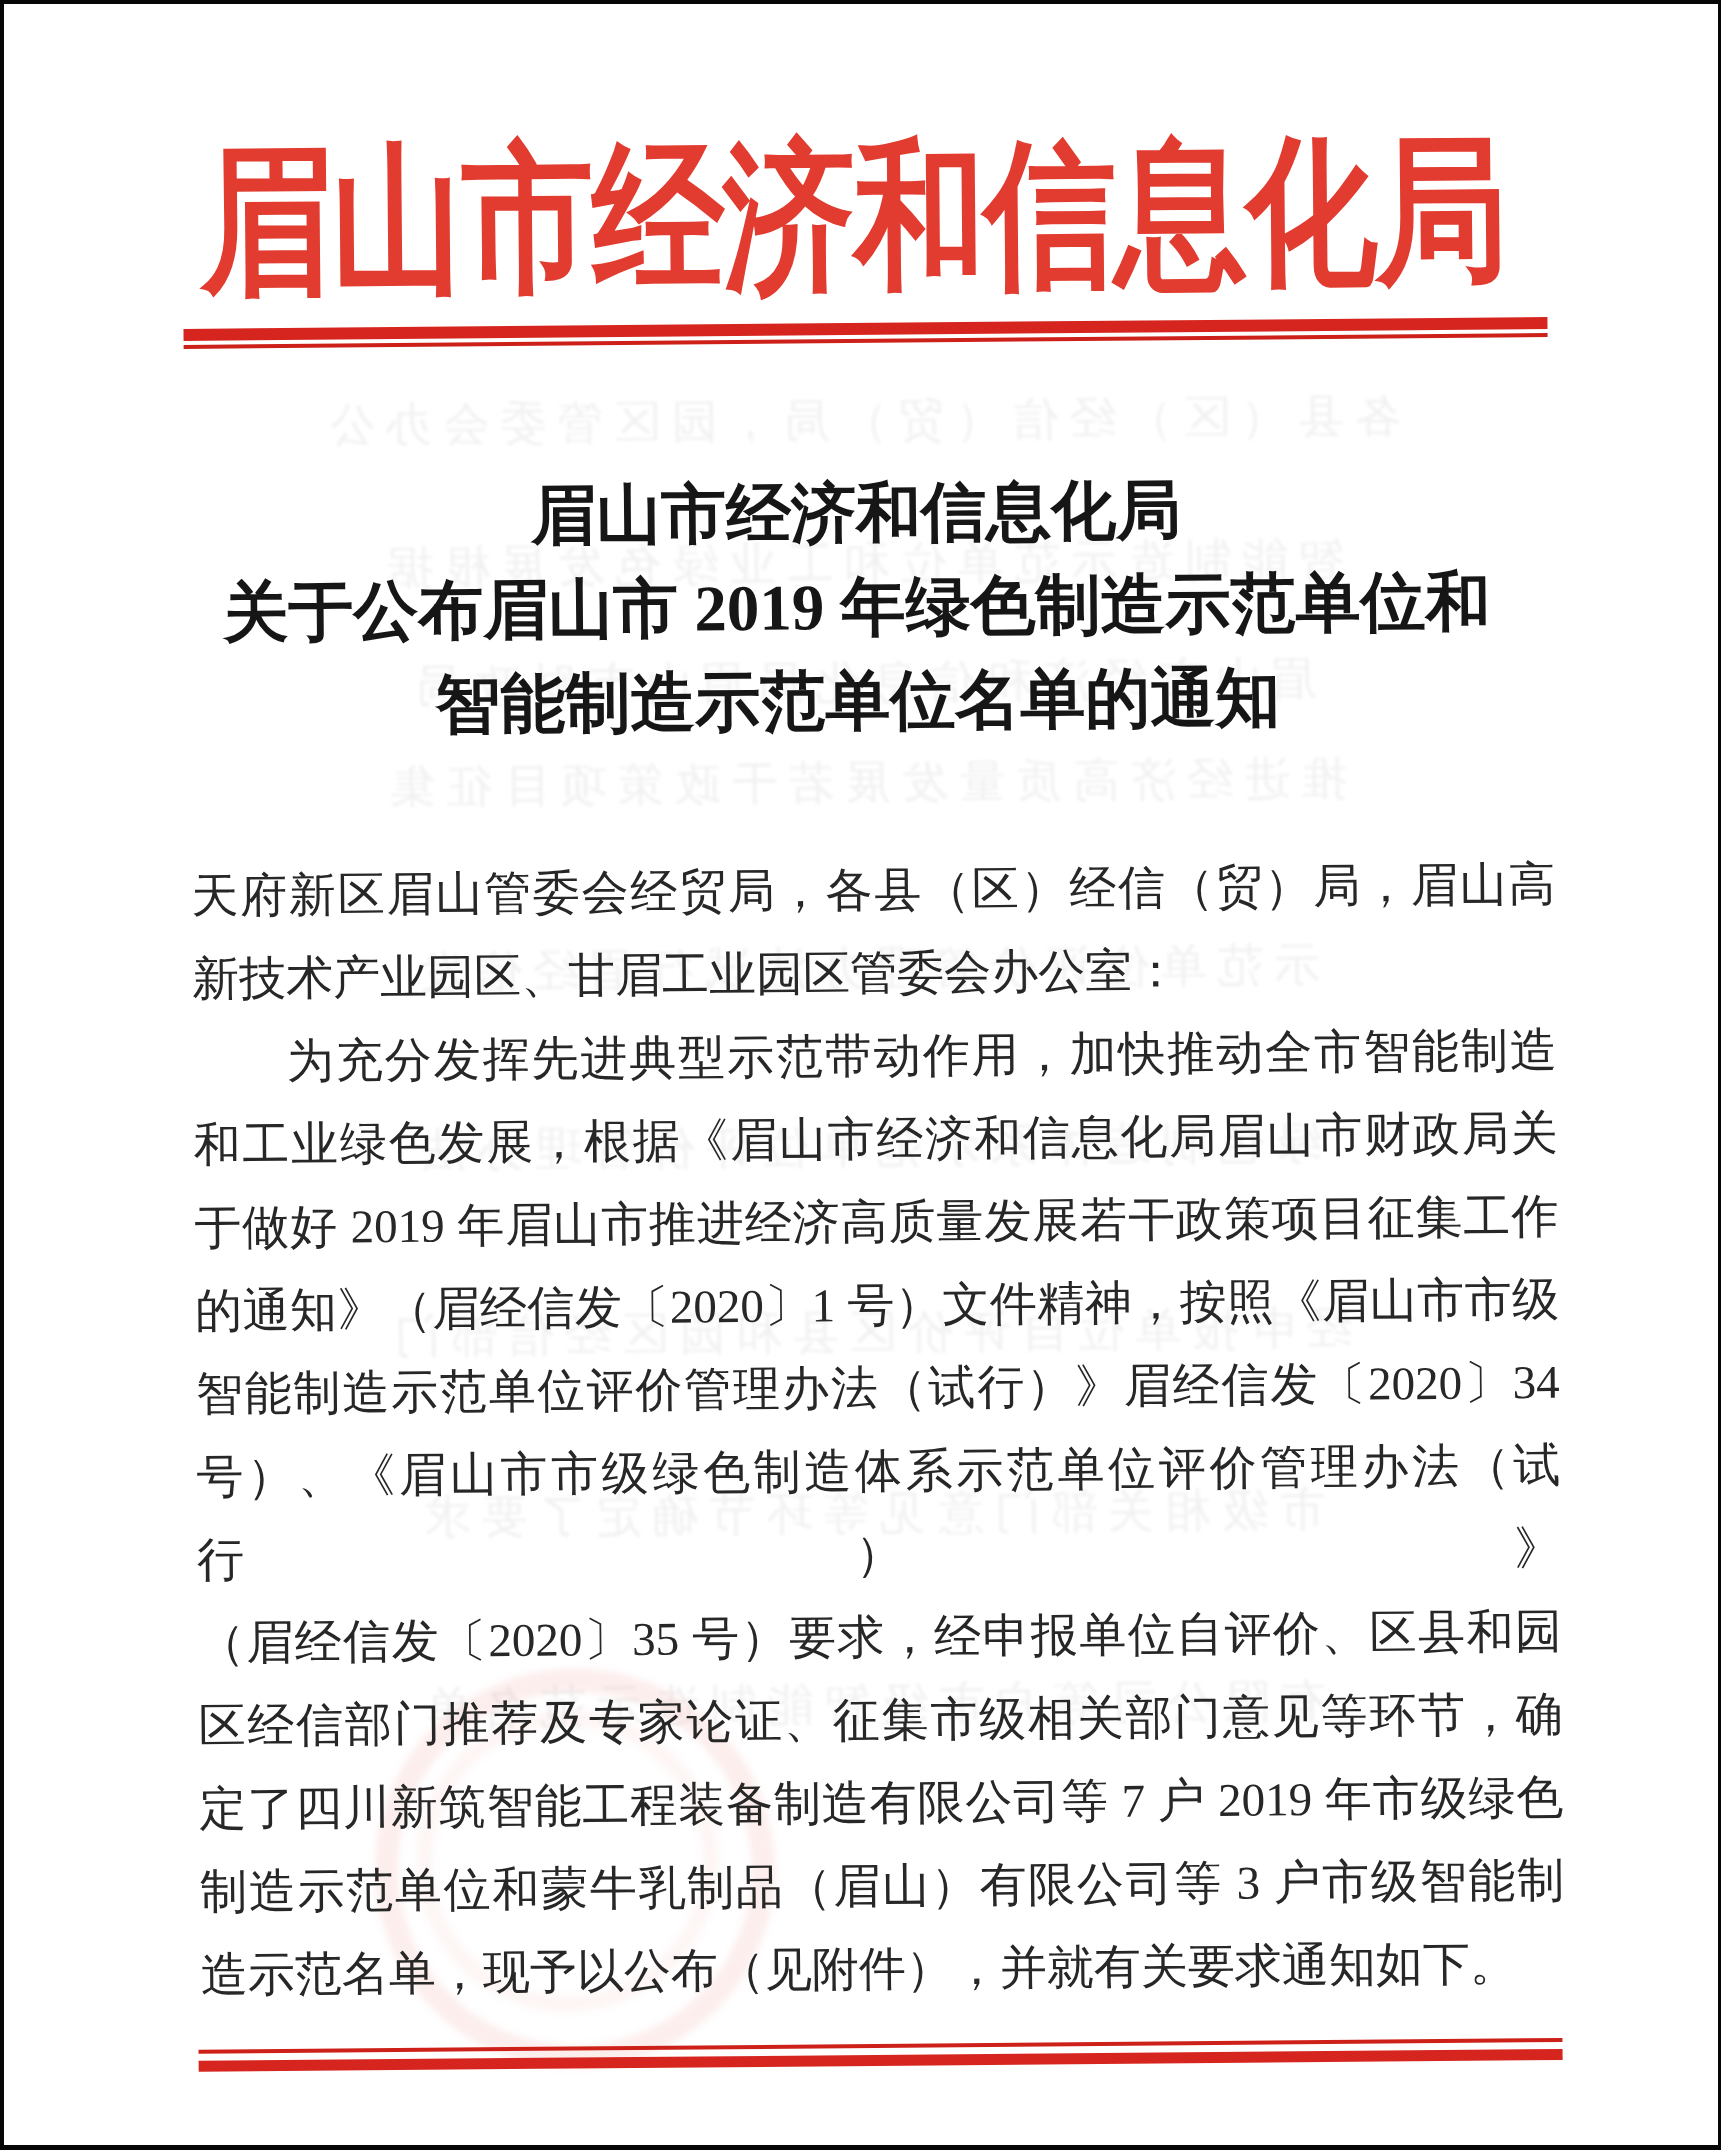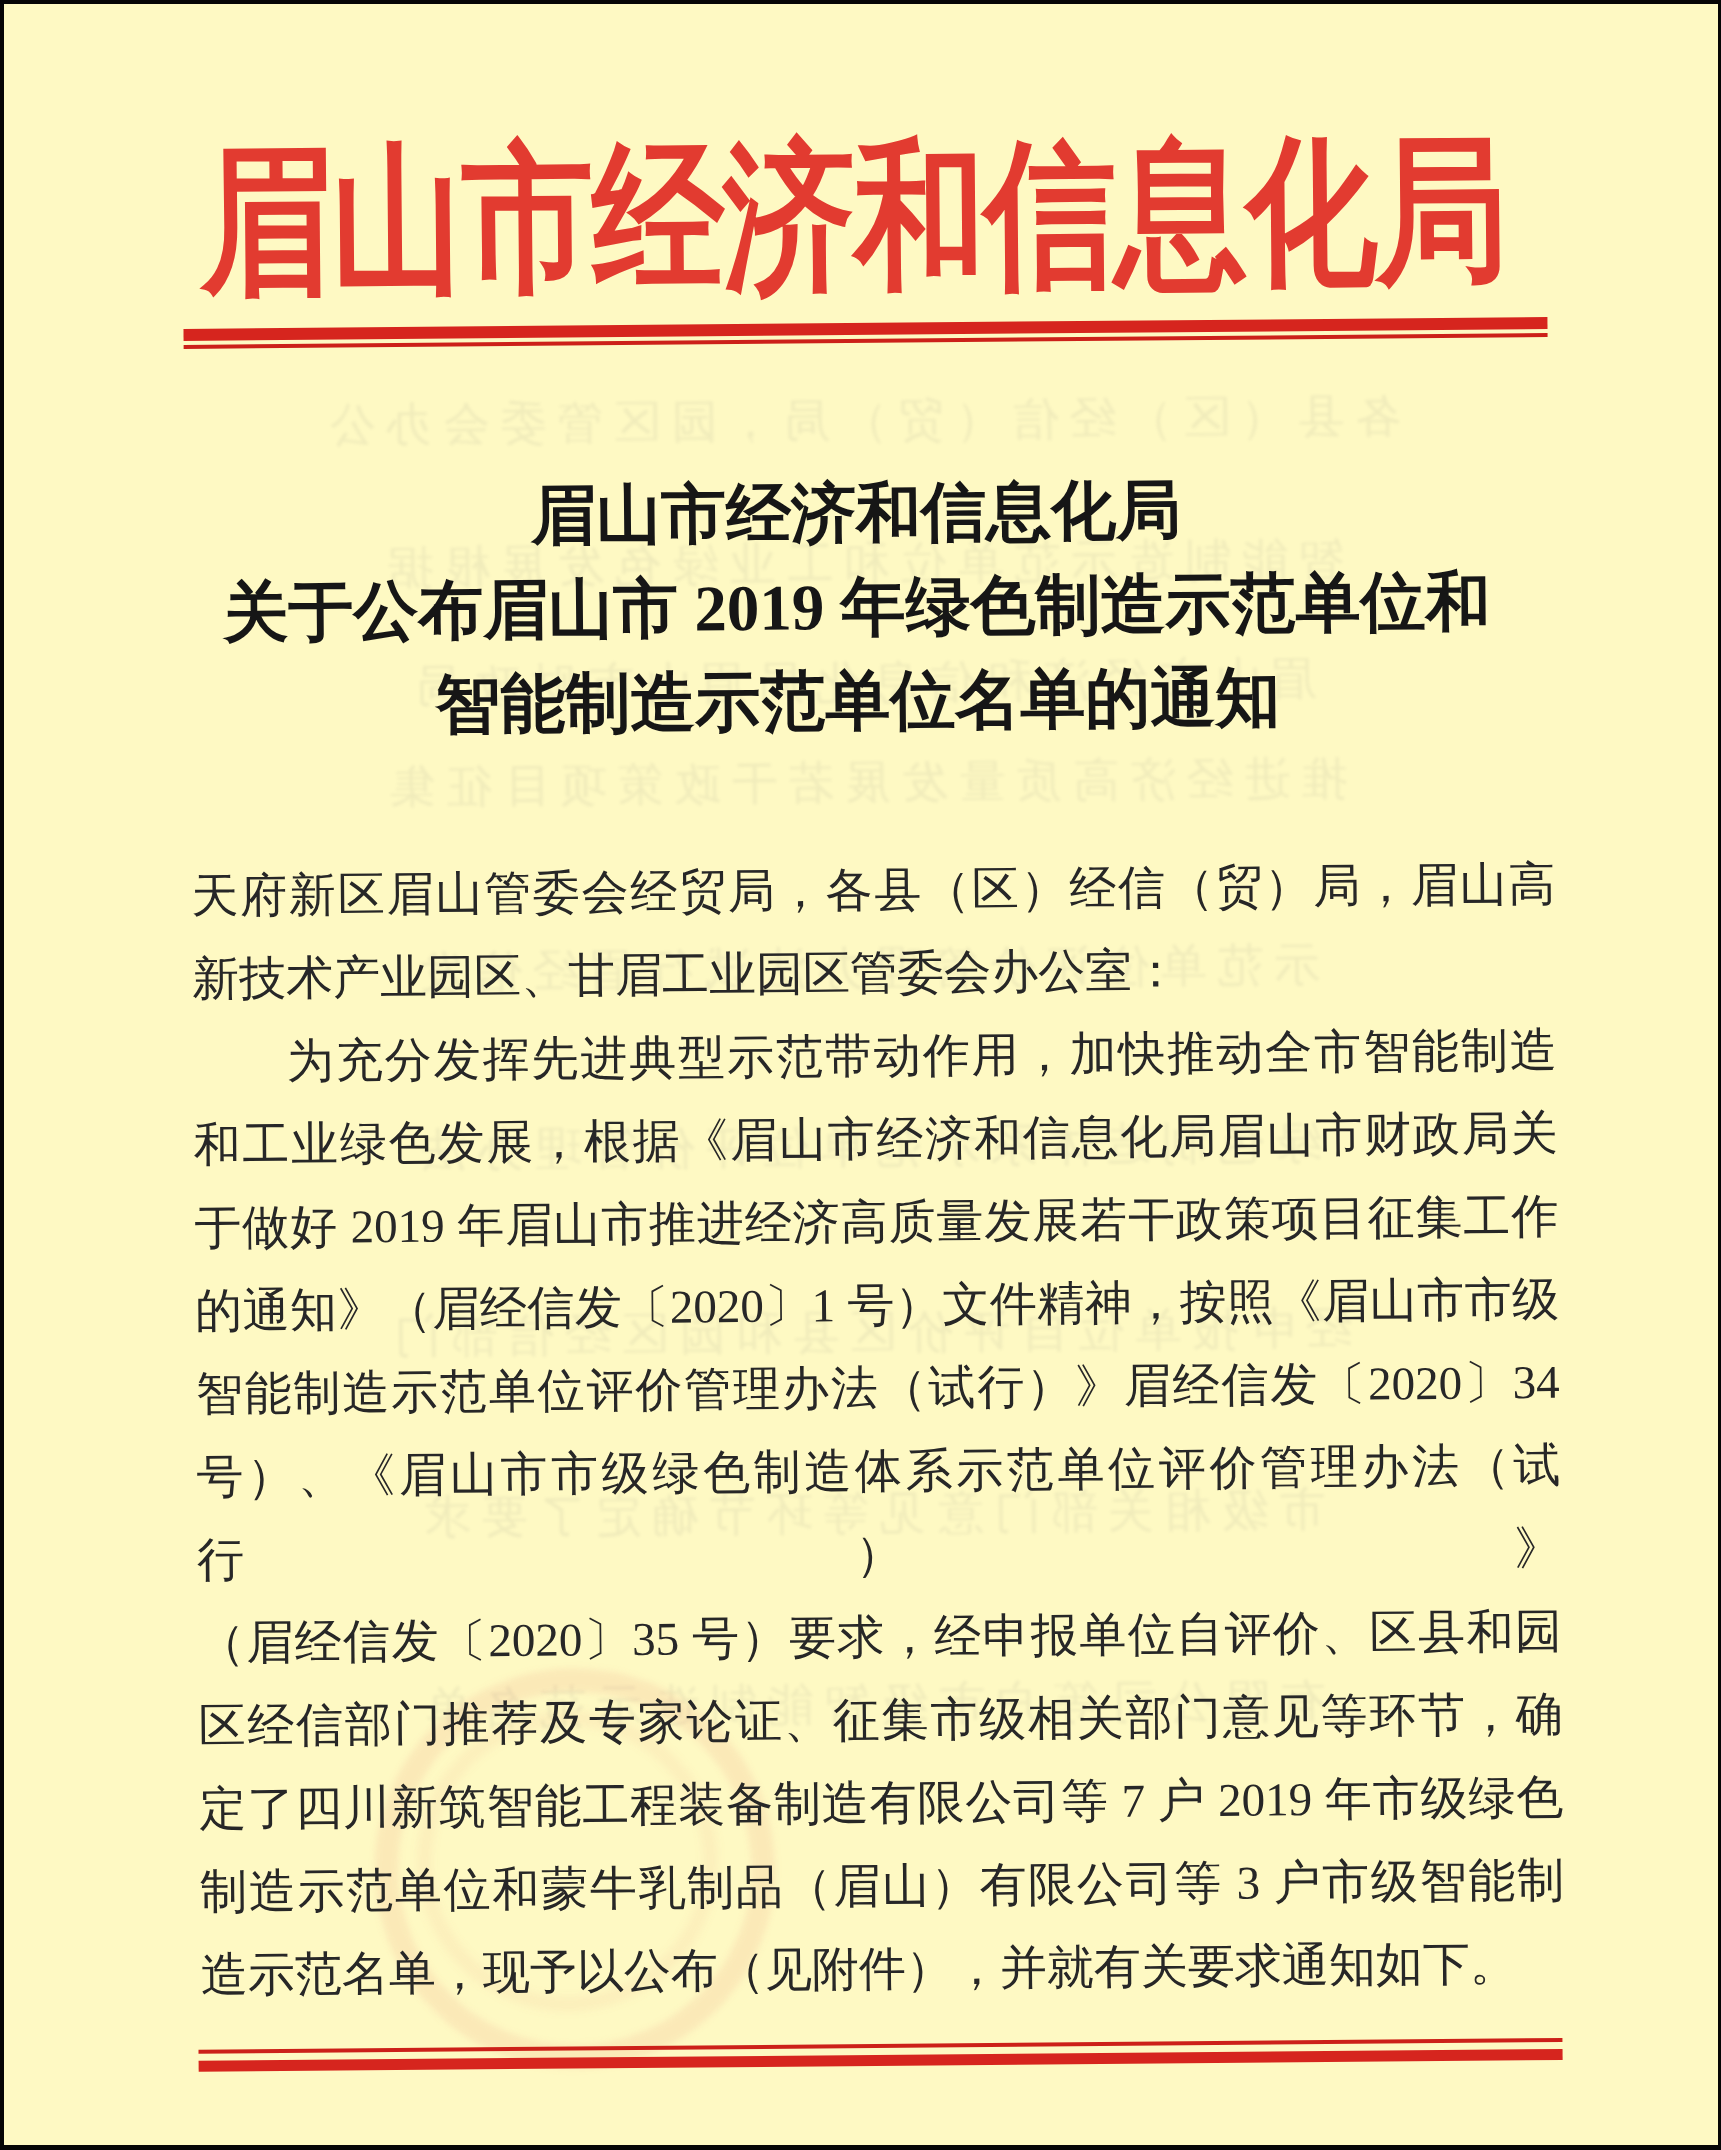--- a/index.html
+++ b/index.html
@@ -7,21 +7,21 @@
     position:relative;
     width:1721px;height:2151px;
     background:#060606;
     overflow:hidden;
     font-family:"Liberation Serif","DejaVu Serif",serif;
   }
   
   .paper{
     position:absolute;
     left:4.2px;top:3.5px;right:2.8px;bottom:6.2px;
-    background:#fef9c3;
+    background:#ffffff;
     overflow:hidden;
   }
   
   .scan-content{
     position:absolute;inset:0;
     transform:rotate(-0.5deg);
     transform-origin:50% 50%;
   }
 
   

